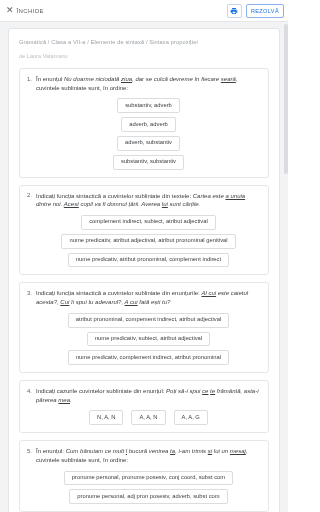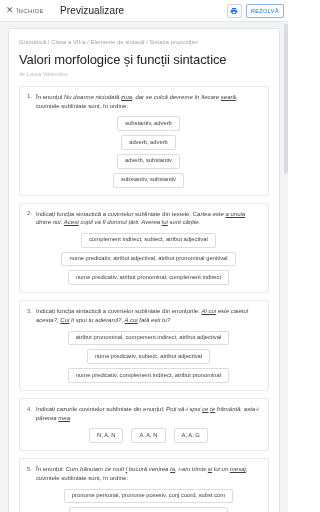--- a/index.html
+++ b/index.html
@@ -172,36 +172,34 @@
   }
 </style>
 </head>
 <body>
 
 <div class="topbar">
   <div class="close-btn">
     <span class="close-x">✕</span>
     <span class="close-label">ÎNCHIDE</span>
   </div>
-  <div class="topbar-title">Previzualizare</div>
   <div class="topbar-right">
     <div class="print-btn">
       <svg width="8" height="8" viewBox="0 0 24 24">
         <path fill="#1a73e8" d="M19 8H5c-1.66 0-3 1.34-3 3v6h4v4h12v-4h4v-6c0-1.66-1.34-3-3-3zm-3 11H8v-5h8v5zm3-7c-.55 0-1-.45-1-1s.45-1 1-1 1 .45 1 1-.45 1-1 1zm-1-9H6v4h12V3z"></path>
       </svg>
     </div>
     <div class="rezolva-btn">REZOLVĂ</div>
   </div>
 </div>
 
 <div class="page">
   <div class="sheet">
 
     <div class="breadcrumb">Gramatică / Clasa a VII-a / Elemente de sintaxă / Sintaxa propoziției</div>
-    <div class="doc-title">Valori morfologice și funcții sintactice</div>
     <div class="doc-author">de Laura Vatamanu</div>
 
     <div id="questions">
         <div class="q-card">
           <div class="q-num">1.</div>
           <div class="q-body">
             <div class="q-text">În enunțul <i>Nu doarme niciodată <u>ziua</u>, dar se culcă devreme în fiecare <u>seară</u></i>, cuvintele subliniate sunt, în ordine:</div>
             <div class="options">
               <div class="opt">substantiv, adverb</div>
               <div class="opt">adverb, adverb</div>

